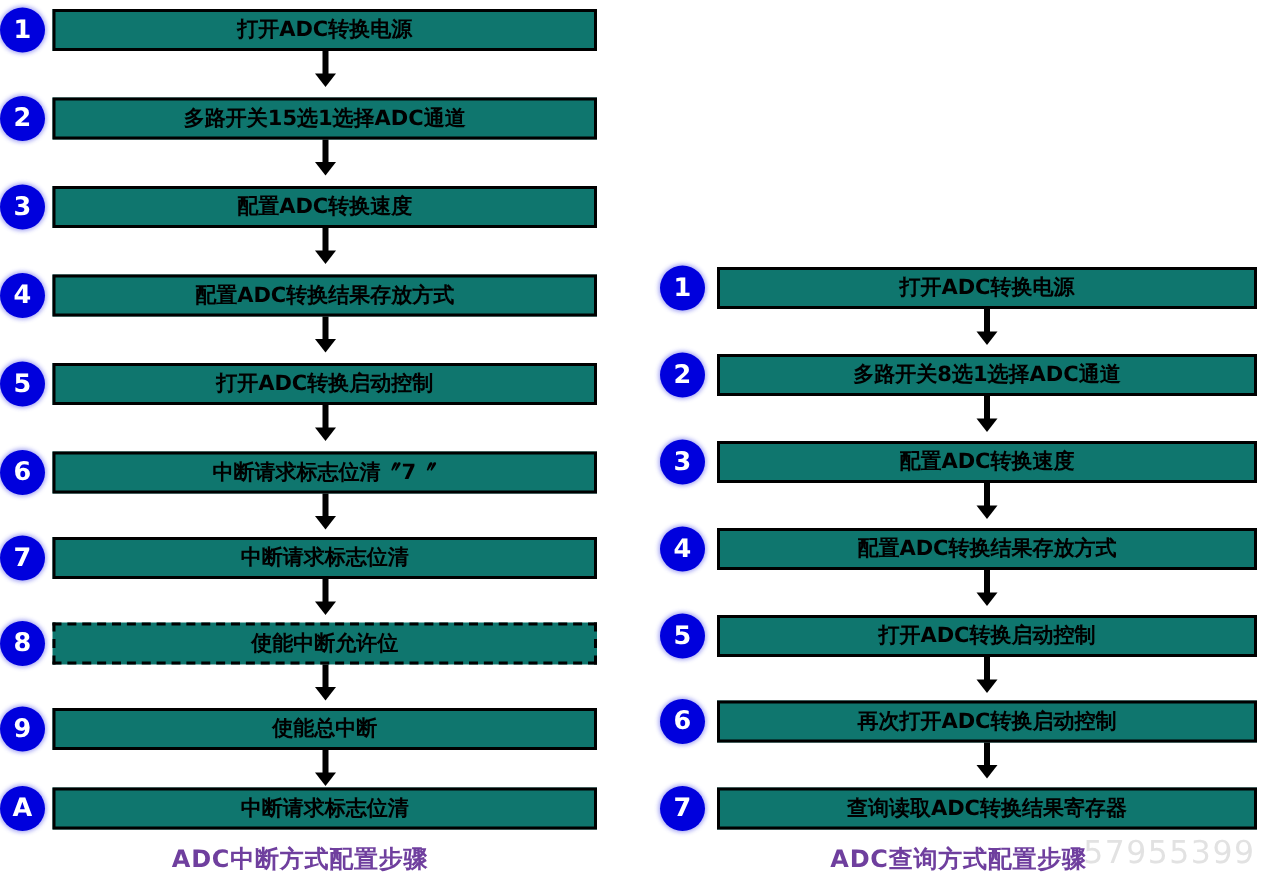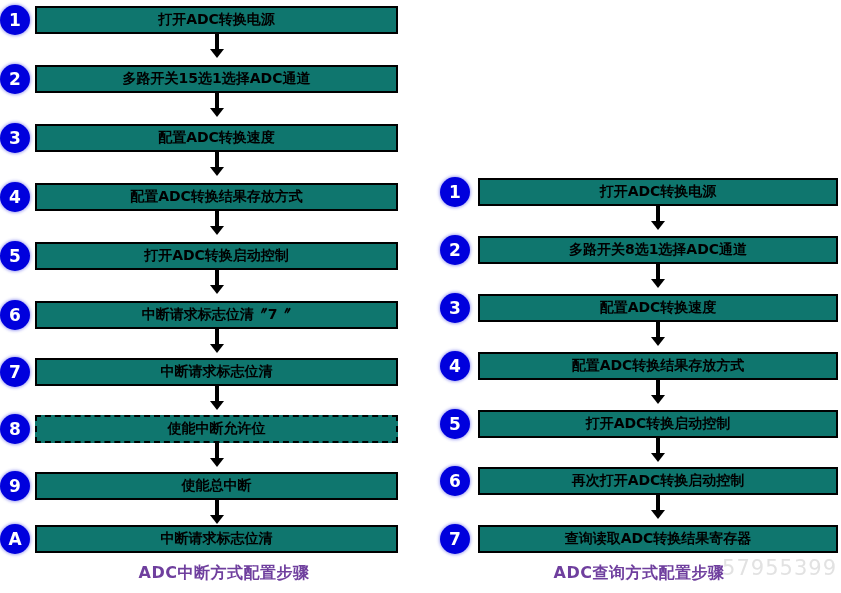--- a/index.html
+++ b/index.html
@@ -99,21 +99,21 @@
   .caption {
     position: absolute;
     text-align: center;
     color: #6f3f9e;
     font-size: 16px;
     font-weight: bold;
     letter-spacing: 0.5px;
     font-family: "DejaVu Sans", "Liberation Sans", sans-serif;
     white-space: nowrap;
   }
-  #caption-interrupt { left: 0px;   width: 400px; top: 563px; margin-left: 24px; }
+  #caption-interrupt { left: 0px;   width: 400px; top: 563px; }
   #caption-polling   { left: 440px; width: 398px; top: 563px; }
 
   .watermark {
     position: absolute;
     right: 4px;
     top: 556px;
     font-size: 21px;
     color: #e2e2e2;
     font-family: "DejaVu Sans", "Liberation Sans", sans-serif;
     letter-spacing: 1px;

